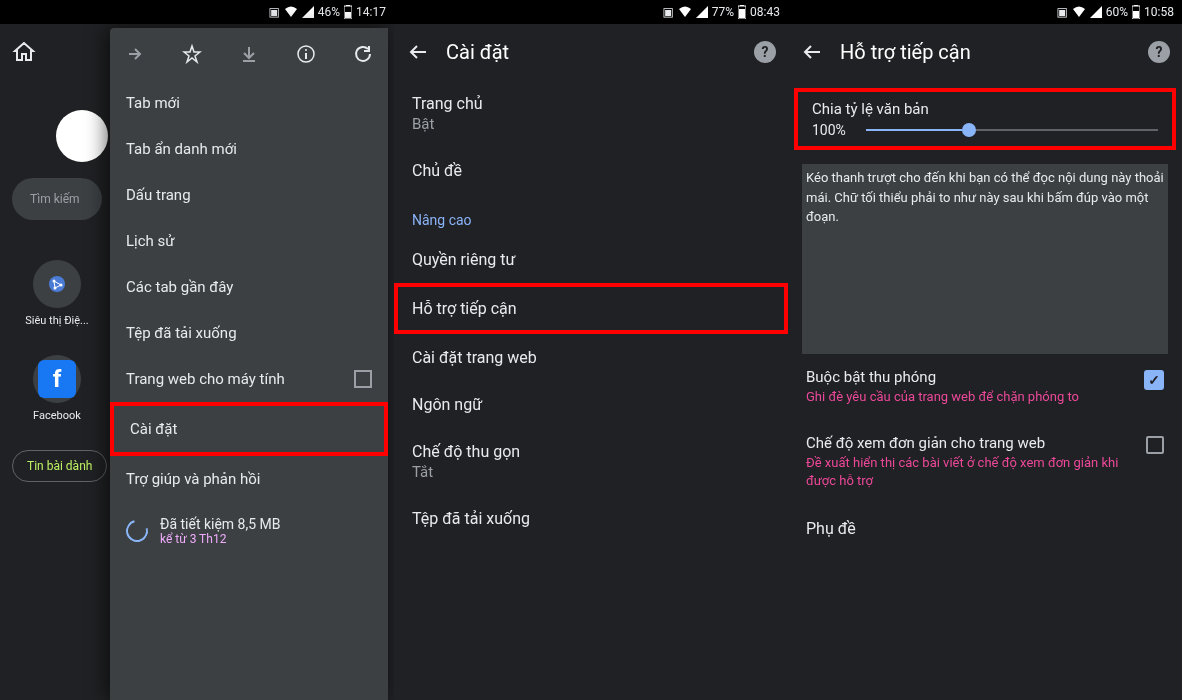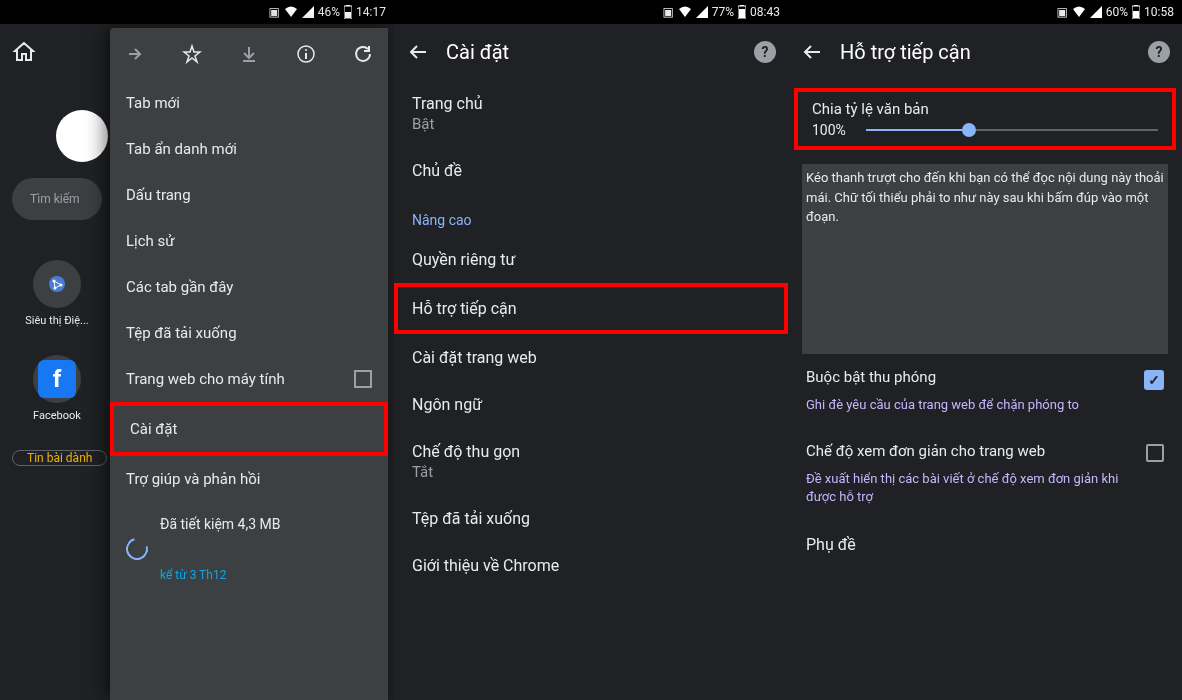--- a/index.html
+++ b/index.html
@@ -11,45 +11,45 @@
 .help-circle { width: 22px; height: 22px; border-radius: 50%; background: #9aa0a6; color: #202124; display: flex; align-items: center; justify-content: center; font-size: 14px; font-weight: bold; }
 .menu-sheet { position: absolute; top: 28px; right: 6px; bottom: 0; left: 110px; background: #3c4043; border-radius: 4px 0 0 0; box-shadow: -4px 0 20px rgba(0,0,0,0.6); display: flex; flex-direction: column; }
 .menu-top { display: flex; justify-content: space-between; align-items: center; height: 52px; padding: 0 14px; }
 .menu-top .micon { color: #e8eaed; width: 22px; height: 22px; display: flex; align-items: center; justify-content: center; }
 .menu-item { padding: 14px 16px; font-size: 15px; color: #e8eaed; display: flex; align-items: center; justify-content: space-between; }
 .menu-item.highlight { border: 4px solid #ff0000; }
 .checkbox-empty { width: 18px; height: 18px; border: 2px solid #9aa0a6; }
 .menu-saved { display: flex; gap: 12px; padding: 14px 16px; align-items: center; }
 .menu-saved .spin { width: 22px; height: 22px; border: 2px solid #8ab4f8; border-radius: 50%; border-top-color: transparent; transform: rotate(30deg); }
 .menu-saved .txt .t1 { font-size: 14px; color: #e8eaed; }
-.menu-saved .txt .t2 { font-size: 12px; color: #0ea5e9; margin-top: 36px; }
+.menu-saved .txt .t2 { font-size: 12px; color: #f0abfc; }
 .bg-home { padding: 70px 12px 0; }
 .search-pill { background: #3c4043; border-radius: 24px; padding: 14px 18px; font-size: 12px; color: #9aa0a6; margin-top: 28px; margin-bottom: 40px; width: 90px; overflow: hidden; white-space: nowrap; }
 .shortcut { text-align: center; font-size: 11px; color: #e8eaed; margin-bottom: 28px; width: 90px; }
 .shortcut .circ { width: 48px; height: 48px; border-radius: 50%; background: #3c4043; margin: 0 auto 6px; display: flex; align-items: center; justify-content: center; }
 .shortcut .fb { background: #1877f2; color: #fff; font-weight: bold; font-size: 24px; border-radius: 6px; width: 38px; height: 38px; display: flex; align-items: center; justify-content: center; }
 .chip-row { display: flex; gap: 8px; }
-.chip { background: transparent; border: 1px solid #5f6368; border-radius: 18px; padding: 0 14px; font-size: 12px; color: #eab308; white-space: nowrap; }
+.chip { background: transparent; border: 1px solid #5f6368; border-radius: 18px; padding: 8px 14px; font-size: 12px; color: #bef264; white-space: nowrap; }
 .list-item { padding: 14px 18px; border-bottom: 0; }
 .list-item .primary { font-size: 16px; color: #e8eaed; }
 .list-item .secondary { font-size: 15px; color: #9aa0a6; margin-top: 2px; }
 .list-item.section { color: #8ab4f8; font-size: 14px; padding: 18px 18px 8px; }
 .list-item.highlight { border: 4px solid #ff0000; padding: 12px 14px; }
 .highlight-box { border: 4px solid #ff0000; padding: 8px 14px; }
 .slider-item .primary { font-size: 15px; color: #e8eaed; }
 .slider-row { display: flex; align-items: center; gap: 10px; margin-top: 4px; }
 .slider-row .val { font-size: 14px; color: #e8eaed; width: 44px; }
 .slider-track { flex: 1; height: 2px; background: #5f6368; position: relative; }
 .slider-fill { position: absolute; left: 0; top: 0; height: 2px; background: #8ab4f8; width: 33%; }
 .slider-thumb { position: absolute; left: 33%; top: -6px; width: 14px; height: 14px; background: #8ab4f8; border-radius: 50%; }
 .desc-box { margin: 14px 14px 0; background: #3c4043; padding: 4px; font-size: 13px; color: #e8eaed; line-height: 1.5; border-radius: 0; height: 190px; }
 .check-row { display: flex; align-items: flex-start; padding: 14px 18px; gap: 20px; }
 .check-row .txt { flex: 1; }
 .check-row .primary { font-size: 15px; color: #e8eaed; }
-.check-row .secondary { font-size: 13px; color: #c4b5fd; margin-top: 10px; line-height: 1.4; }
+.check-row .secondary { font-size: 13px; color: #ec4899; margin-top: 2px; line-height: 1.4; }
 .checkbox-checked { width: 20px; height: 20px; background: #8ab4f8; border-radius: 3px; display: flex; align-items: center; justify-content: center; color: #202124; font-size: 14px; font-weight: bold; margin-top: 2px; }
 .checkbox-unchecked { width: 18px; height: 18px; border: 2px solid #9aa0a6; border-radius: 2px; margin-top: 2px; }
 .gicon { position: absolute; top: 110px; left: 56px; width: 52px; height: 52px; background: #fff; border-radius: 50%; overflow: hidden; }
 svg { display: block; }
 </style>
 </head>
 <body>
 
 <div class="phone">
   <div class="statusbar">
@@ -164,21 +164,21 @@
     </div>
     <div class="menu-item highlight">
         <span>Cài đặt</span>
       </div>
     <div class="menu-item">
         <span>Trợ giúp và phản hồi</span>
       </div>
     <div class="menu-saved">
       <div class="spin"></div>
       <div class="txt">
-        <div class="t1">Đã tiết kiệm 4,3 MB</div>
+        <div class="t1">Đã tiết kiệm 8,5 MB</div>
         <div class="t2">kể từ 3 Th12</div>
       </div>
     </div>
   </div>
 </div>
 
 <div class="phone">
   <div class="statusbar">
     <span>▣</span>
     <span>
@@ -229,23 +229,20 @@
     </div>
   <div class="list-item">
       <div class="primary">Ngôn ngữ</div>
     </div>
   <div class="list-item">
     <div class="primary">Chế độ thu gọn</div>
     <div class="secondary">Tắt</div>
   </div>
   <div class="list-item">
       <div class="primary">Tệp đã tải xuống</div>
-    </div>
-  <div class="list-item">
-      <div class="primary">Giới thiệu về Chrome</div>
     </div>
 </div>
 
 <div class="phone">
   <div class="statusbar">
     <span>▣</span>
     <span>
         <svg width="14" height="12" viewBox="0 0 14 12">
           <path d="M7 11 L13 3 Q7 -2 1 3 Z" fill="#fff"></path>
         </svg>

